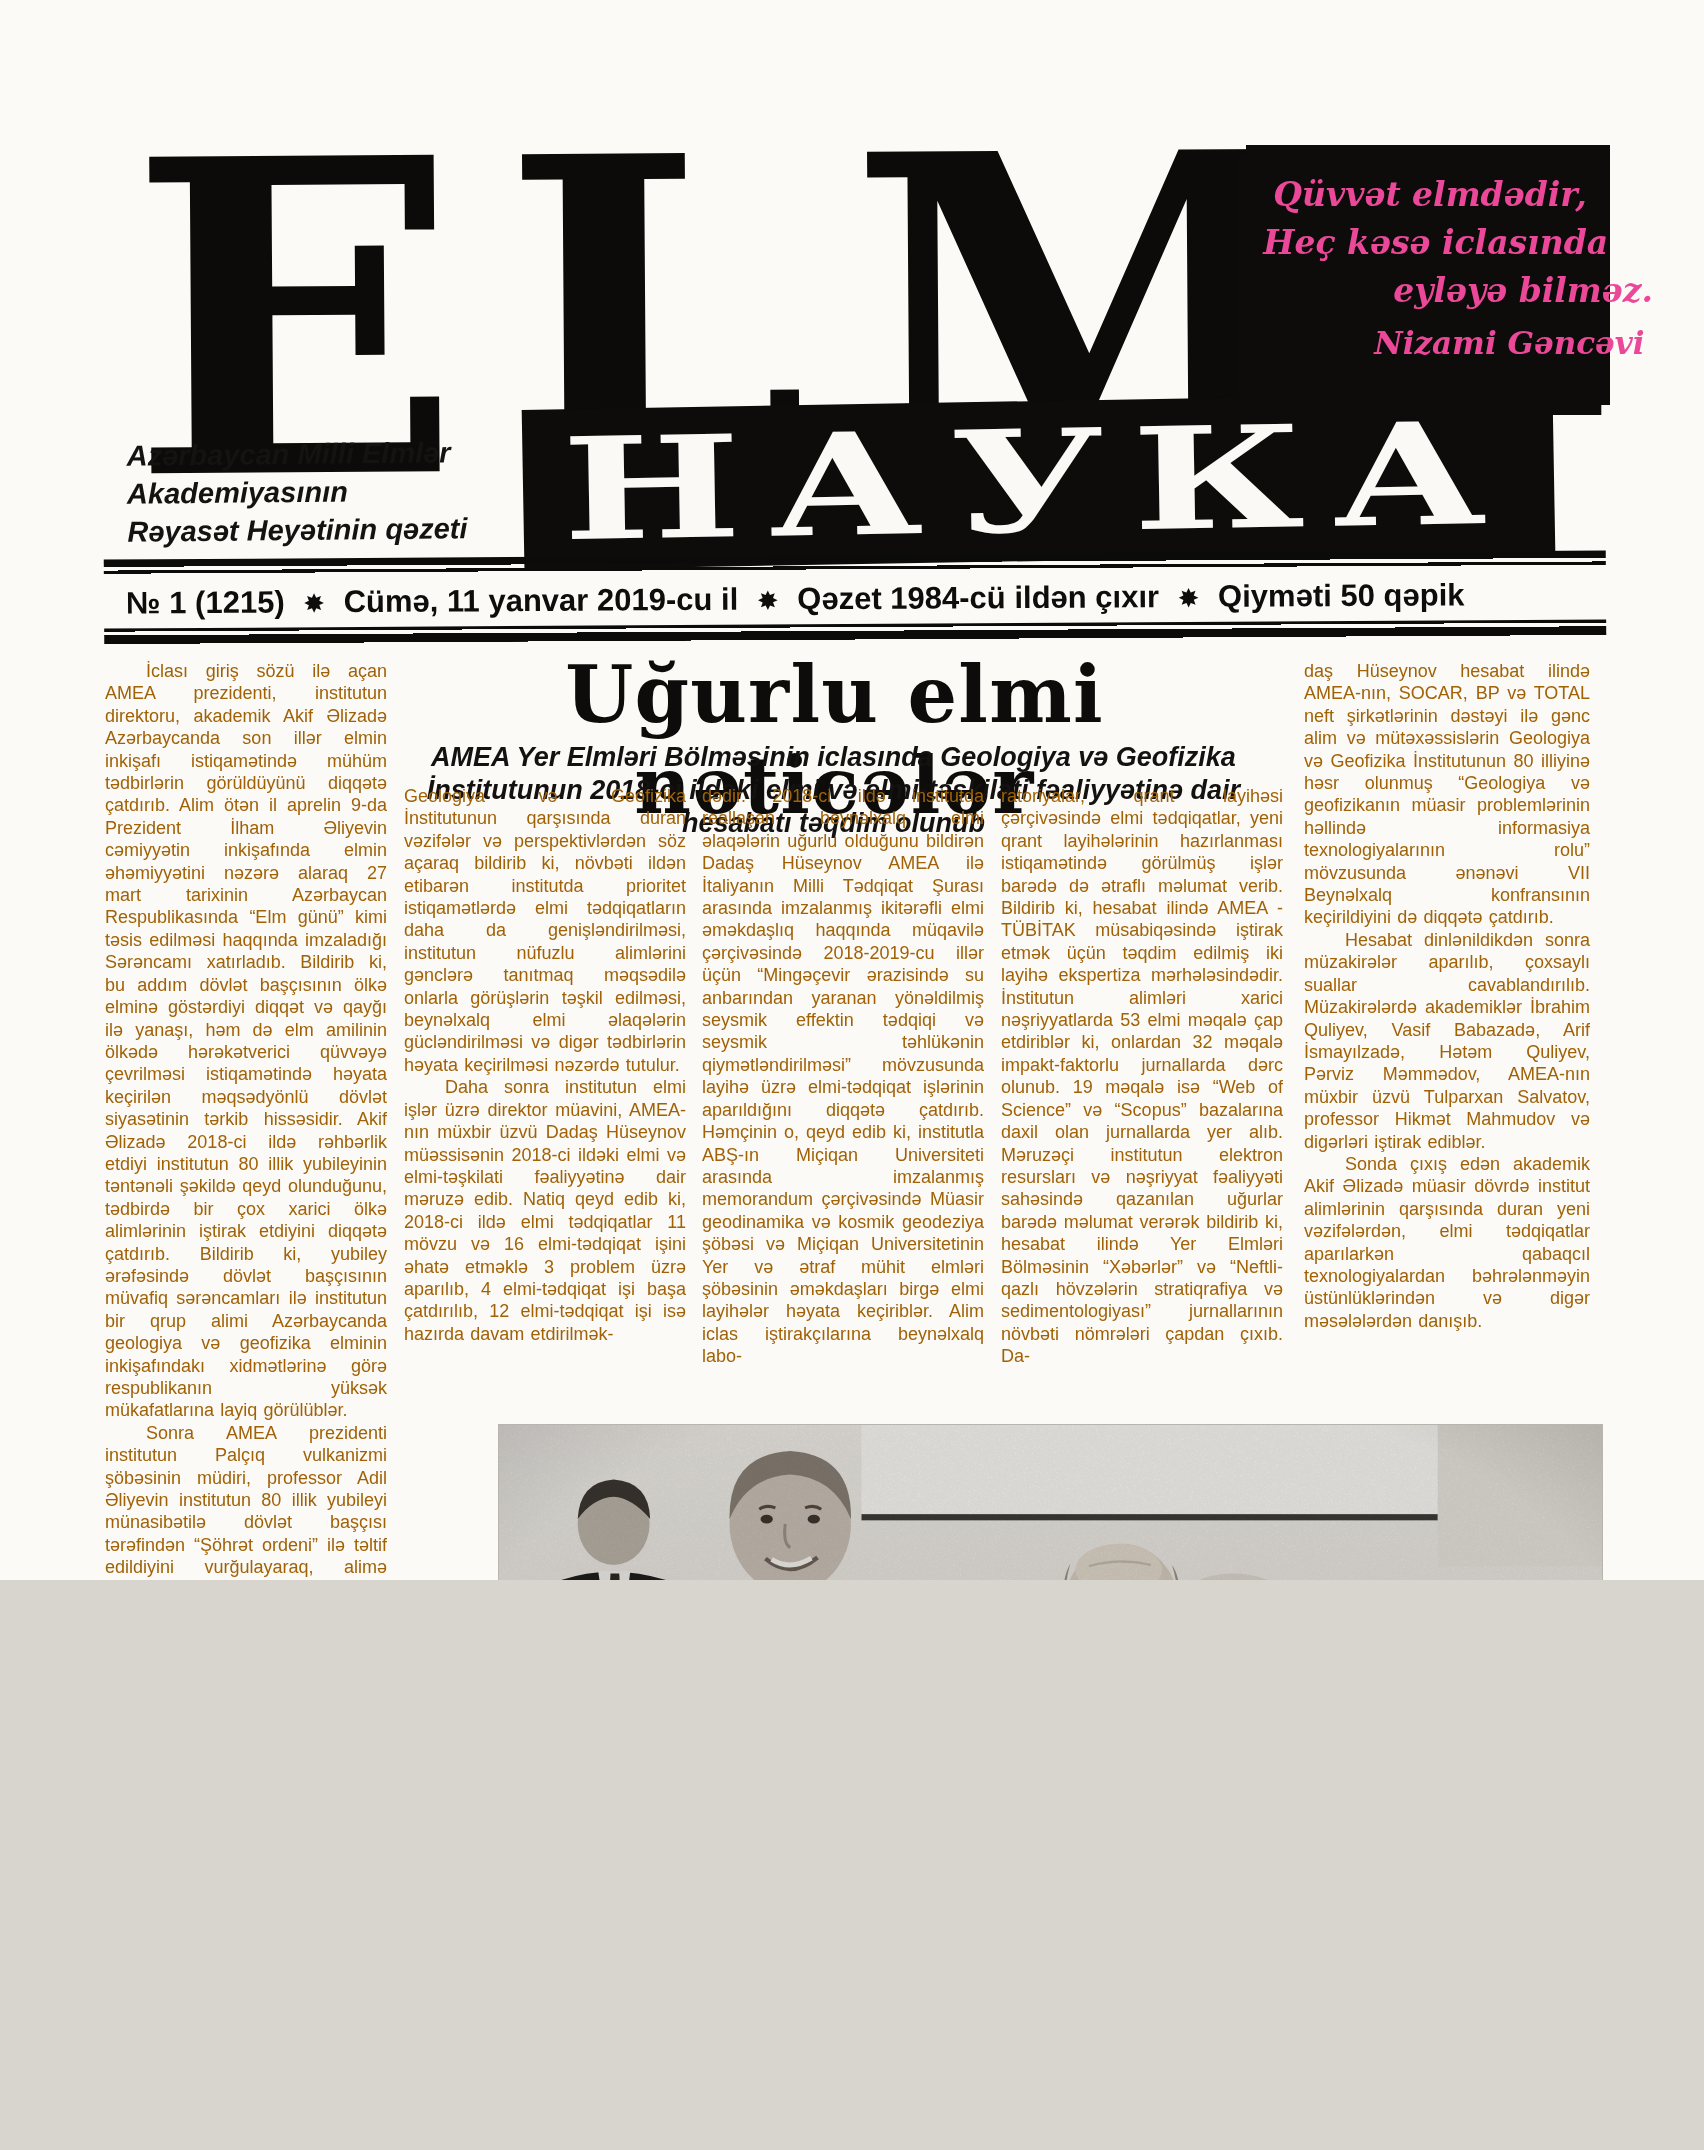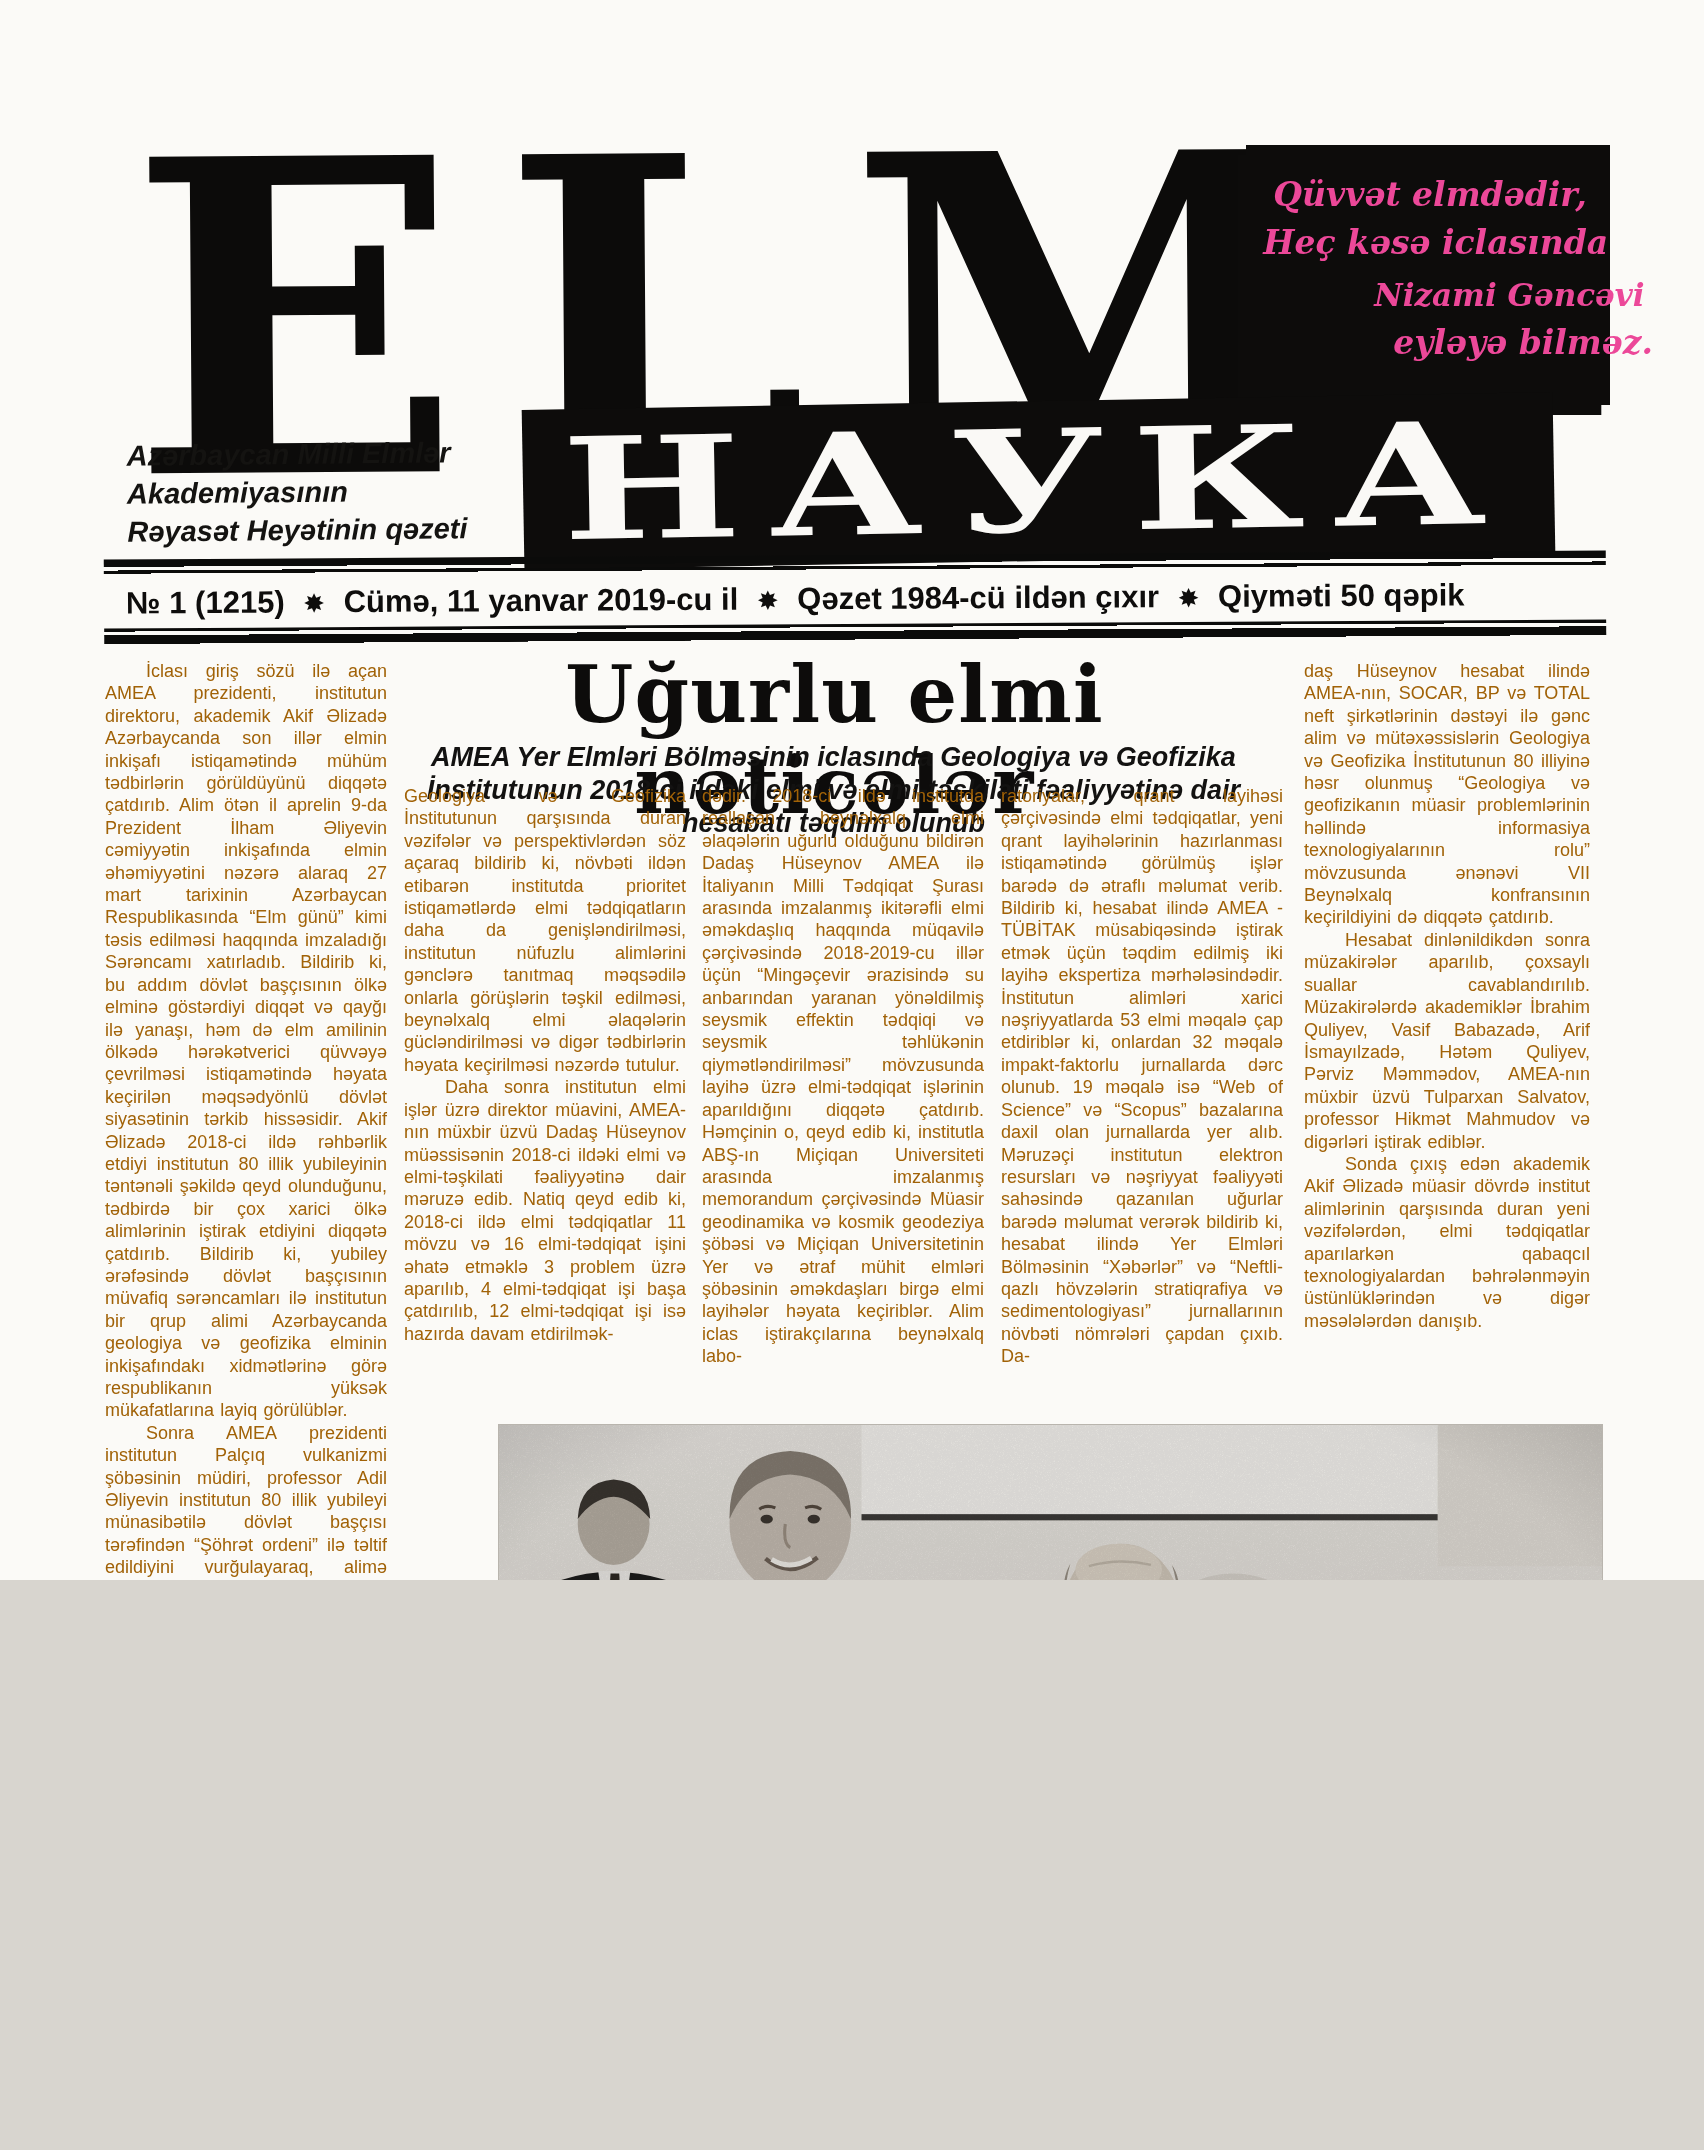--- a/index.html
+++ b/index.html
@@ -58,22 +58,22 @@
 </head>
 <body>
 
 <div class="page">
 
   <div class="brand">ELM</div>
 
   <div class="quote-box">
     <div class="qline q1">Qüvvət elmdədir,</div>
     <div class="qline q3">Heç kəsə iclasında</div>
+    <div class="qline q4">eyləyə bilməz.</div>
     <div class="qline qauthor">Nizami Gəncəvi</div>
-    <div class="qline q4">eyləyə bilməz.</div>
   </div>
 
   <div class="publisher">
     <div>Azərbaycan Milli Elmlər</div>
     <div>Akademiyasının</div>
     <div>Rəyasət Heyətinin qəzeti</div>
   </div>
 
   <div class="nauka">
     <span>НАУКА</span>

